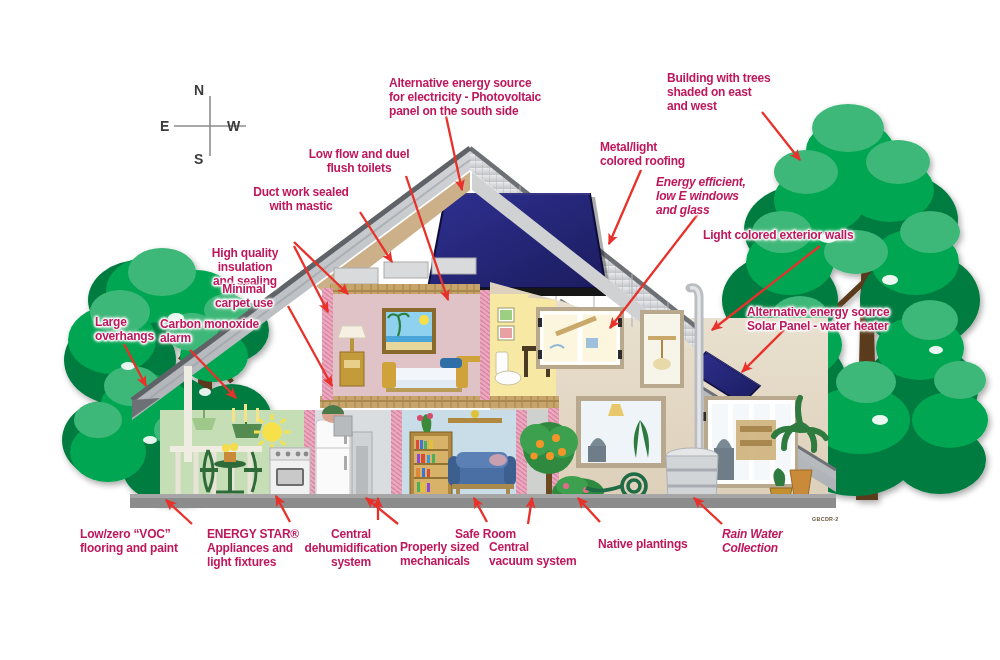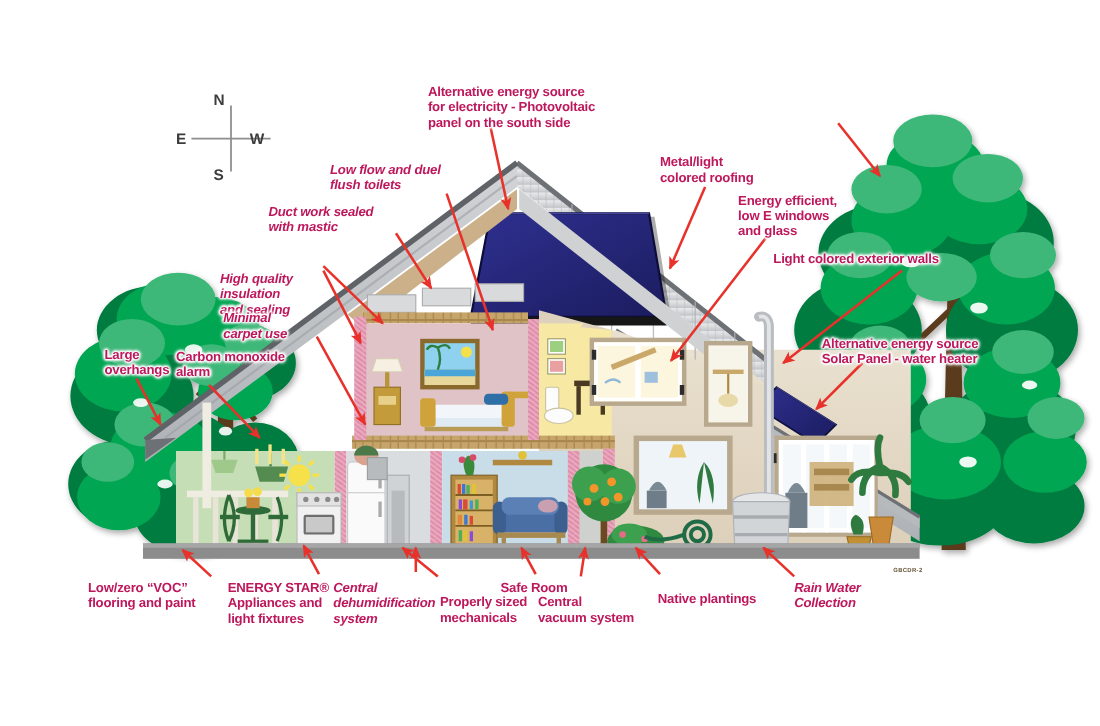--- a/index.html
+++ b/index.html
@@ -20,21 +20,21 @@
     font-weight:600;
     letter-spacing:-0.2px;
     color:#be185d;
     white-space:pre;
     text-shadow:
       0 0 3px #fff, 0 0 3px #fff, 0 0 3px #fff, 0 0 3px #fff,
       0 0 5px #fff, 0 0 5px #fff, 1px 0 2px #fff, -1px 0 2px #fff,
       0 1px 2px #fff, 0 -1px 2px #fff;
     pointer-events:auto;
   }
-  .label.ta-r{text-align:left;font-style:italic;}
+  .label.ta-r{text-align:center;}
   .label.ta-c{}
   .label.ta-l{text-align:left;}
 
   .compass-letter{
     position:absolute;font-size:14px;font-weight:600;color:#3c3c3c;
     font-family:"Liberation Sans",sans-serif;
   }
   .watermark{
     position:absolute;font-size:5.4px;letter-spacing:0.3px;color:#6b5a3e;
     font-family:"Liberation Sans",sans-serif;font-weight:700;
@@ -562,31 +562,34 @@
     <span class="compass-letter" style="left:194px;top:82px;">N</span>
     <span class="compass-letter" style="left:194px;top:151px;">S</span>
     <span class="compass-letter" style="left:160px;top:118px;">E</span>
     <span class="compass-letter" style="left:227px;top:118px;">W</span>
   </div>
 
   <div class="label ta-l" style="left:389px;top:77px;">Alternative energy source
 for electricity - Photovoltaic
 panel on the south side</div>
 
+  <div class="label ta-l" style="left:667px;top:72px;">Building with trees
+shaded on east
+and west</div>
 
   <div class="label ta-r" style="left:300px;top:148px;width:118px;">Low flow and duel
 flush toilets</div>
 
   <div class="label ta-r" style="left:244px;top:186px;width:114px;">Duct work sealed
 with mastic</div>
 
   <div class="label ta-l" style="left:600px;top:141px;">Metal/light
 colored roofing</div>
 
-  <div class="label ta-l" style="left:671px;top:176px;">Energy efficient,
+  <div class="label ta-l" style="left:656px;top:176px;font-style:italic;">Energy efficient,
 low E windows
 and glass</div>
 
   <div class="label ta-r" style="left:200px;top:224px;width:90px;margin-top:23px;">High quality
 insulation
 and sealing</div>
 
   <div class="label ta-l" style="left:703px;top:229px;">Light colored exterior walls</div>
 
   <div class="label ta-r" style="left:203px;top:283px;width:82px;">Minimal

